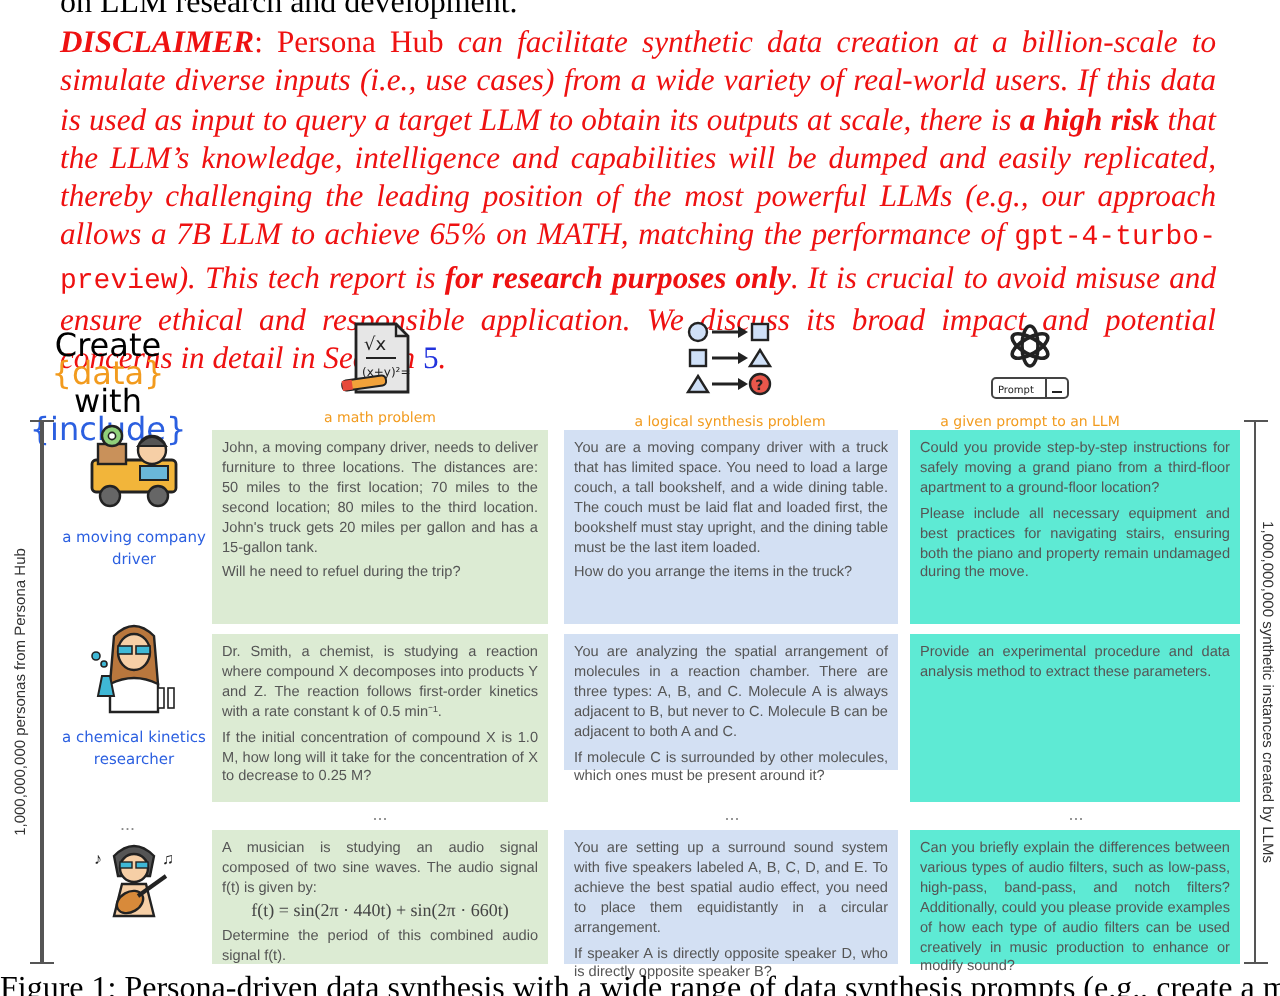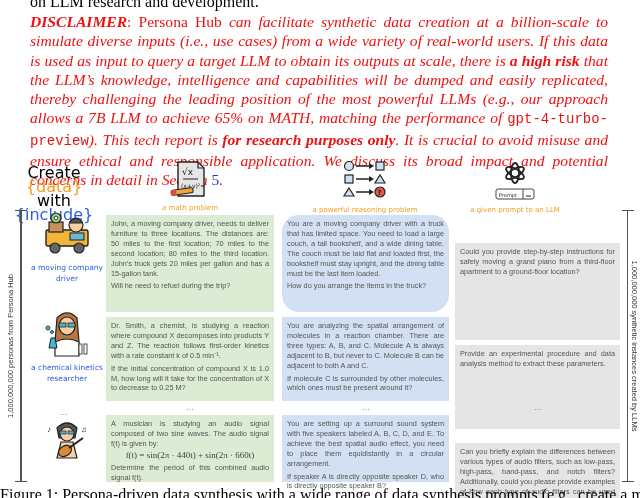--- a/index.html
+++ b/index.html
@@ -32,21 +32,21 @@
   .axis-label-right { position: absolute; left: 634px; top: 186px; transform: translate(-50%,-50%) rotate(90deg); font-size: 7.5px; color: #333; white-space: nowrap; }
 
   .persona { position: absolute; left: 28px; width: 78px; text-align: center; }
   .persona .pl { font-family: "DejaVu Sans", sans-serif; font-size: 7.5px; color: #2b5fe0; line-height: 11px; }
   .persona-ellipsis { position: absolute; left: 60px; font-size: 9px; color: #888; }
 
   .card { position: absolute; font-size: 7.3px; line-height: 9.9px; color: #555; padding: 4px 5px; text-align: justify; }
   .card p + p { margin-top: 3px; }
   .card.green { background: #dcebd3; }
   .card.blue { background: #d3e0f3; }
-  .card.gray { background: #e5e5e5; margin-top: 28px; }
+  .card.gray { background: #5eead4; }
   .card .eq { text-align: center; font-family: "Liberation Serif", serif; font-size: 9px; margin: 2px 0; color: #444; }
   .col-ellipsis { position: absolute; font-size: 9px; color: #888; text-align: center; width: 160px; }
 
   .caption { position: absolute; left: 0; top: 486px; font-size: 16px; color: #000; font-family: "Liberation Serif", serif; white-space: nowrap; }
 </style>
 </head>
 <body>
 
 <div class="top-line">on LLM research and development.</div>
 
@@ -81,21 +81,21 @@
       <rect x="4" y="15" width="8" height="8" fill="#cfe0f7" stroke="#222" stroke-width="1.2"></rect>
       <line x1="15" y1="19" x2="30" y2="19" stroke="#222" stroke-width="1.5"></line>
         <path d="M28 16 L33 19 L28 22 Z" fill="#222"></path>
       <path d="M39 15 L44 23 L34 23 Z" fill="#cfe0f7" stroke="#222" stroke-width="1.2"></path>
       <path d="M8 28 L13 36 L3 36 Z" fill="#cfe0f7" stroke="#222" stroke-width="1.2"></path>
       <line x1="15" y1="32" x2="30" y2="32" stroke="#222" stroke-width="1.5"></line>
         <path d="M28 29 L33 32 L28 35 Z" fill="#222"></path>
       <circle cx="39" cy="32" r="5" fill="#e8574b" stroke="#222" stroke-width="1.2"></circle>
       <text x="36.6" y="35" font-size="7" font-weight="bold" font-family="DejaVu Sans, sans-serif" fill="#222">?</text>
     </svg>
-    <div class="lbl">a powerful reasoning problem</div>
+    <div class="lbl">a logical synthesis problem</div>
   </div>
 
   <div class="col-head" style="left:455px; width:120px;">
     <svg width="50" height="40" viewBox="0 0 50 40">
       <g fill="none" stroke="#222" stroke-width="1.8" transform="translate(25 13)">
         <ellipse rx="4" ry="10" transform="rotate(0)"></ellipse>
         <ellipse rx="4" ry="10" transform="rotate(60)"></ellipse>
         <ellipse rx="4" ry="10" transform="rotate(120)"></ellipse>
       </g>
       <rect x="6" y="29" width="38" height="10" rx="2" fill="#fff" stroke="#444" stroke-width="1"></rect>
@@ -155,33 +155,34 @@
       <line x1="24" y1="26" x2="38" y2="16" stroke="#222" stroke-width="2"></line>
       <text x="2" y="10" font-size="8" fill="#222">♪</text>
       <text x="36" y="10" font-size="8" fill="#222">♫</text>
     </svg>
   </div>
 
   <div class="card green" style="left:106px; top:55px; width:168px; height:97px;">
     <p>John, a moving company driver, needs to deliver furniture to three locations. The distances are: 50 miles to the first location; 70 miles to the second location; 80 miles to the third location. John's truck gets 20 miles per gallon and has a 15-gallon tank.</p>
     <p>Will he need to refuel during the trip?</p>
   </div>
-  <div class="card blue" style="left:282px; top:55px; width:167px; height:97px;border-radius:17px;">
+  <div class="card blue" style="left:282px; top:55px; width:167px; height:97px;">
     <p>You are a moving company driver with a truck that has limited space. You need to load a large couch, a tall bookshelf, and a wide dining table. The couch must be laid flat and loaded first, the bookshelf must stay upright, and the dining table must be the last item loaded.</p>
     <p>How do you arrange the items in the truck?</p>
   </div>
   <div class="card gray" style="left:455px; top:55px; width:165px; height:97px;">
     <p>Could you provide step-by-step instructions for safely moving a grand piano from a third-floor apartment to a ground-floor location?</p>
+    <p>Please include all necessary equipment and best practices for navigating stairs, ensuring both the piano and property remain undamaged during the move.</p>
   </div>
 
   <div class="card green" style="left:106px; top:157px; width:168px; height:84px;">
     <p>Dr. Smith, a chemist, is studying a reaction where compound X decomposes into products Y and Z. The reaction follows first-order kinetics with a rate constant k of 0.5 min⁻¹.</p>
     <p>If the initial concentration of compound X is 1.0 M, how long will it take for the concentration of X to decrease to 0.25 M?</p>
   </div>
-  <div class="card blue" style="left:282px; top:157px; width:167px; height:84px;">
+  <div class="card blue" style="left:282px; top:157px; width:167px; height:68px;">
     <p>You are analyzing the spatial arrangement of molecules in a reaction chamber. There are three types: A, B, and C. Molecule A is always adjacent to B, but never to C. Molecule B can be adjacent to both A and C.</p>
     <p>If molecule C is surrounded by other molecules, which ones must be present around it?</p>
   </div>
   <div class="card gray" style="left:455px; top:157px; width:165px; height:84px;">
     <p>Provide an experimental procedure and data analysis method to extract these parameters.</p>
   </div>
 
   <div class="col-ellipsis" style="left:110px; top:242px;">...</div>
   <div class="col-ellipsis" style="left:286px; top:242px;">...</div>
   <div class="col-ellipsis" style="left:458px; top:242px;">...</div>

